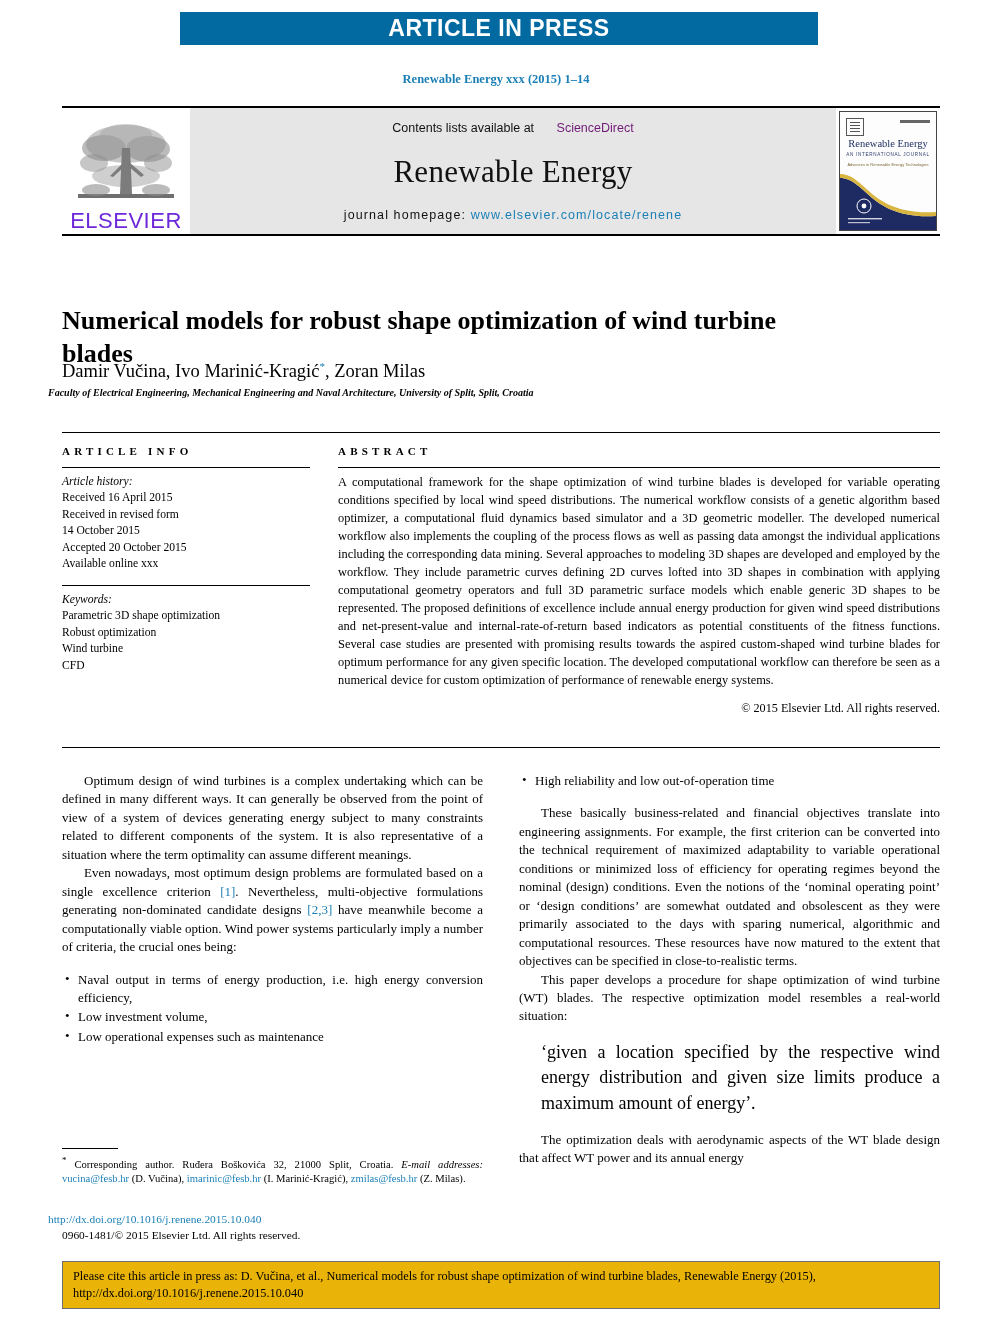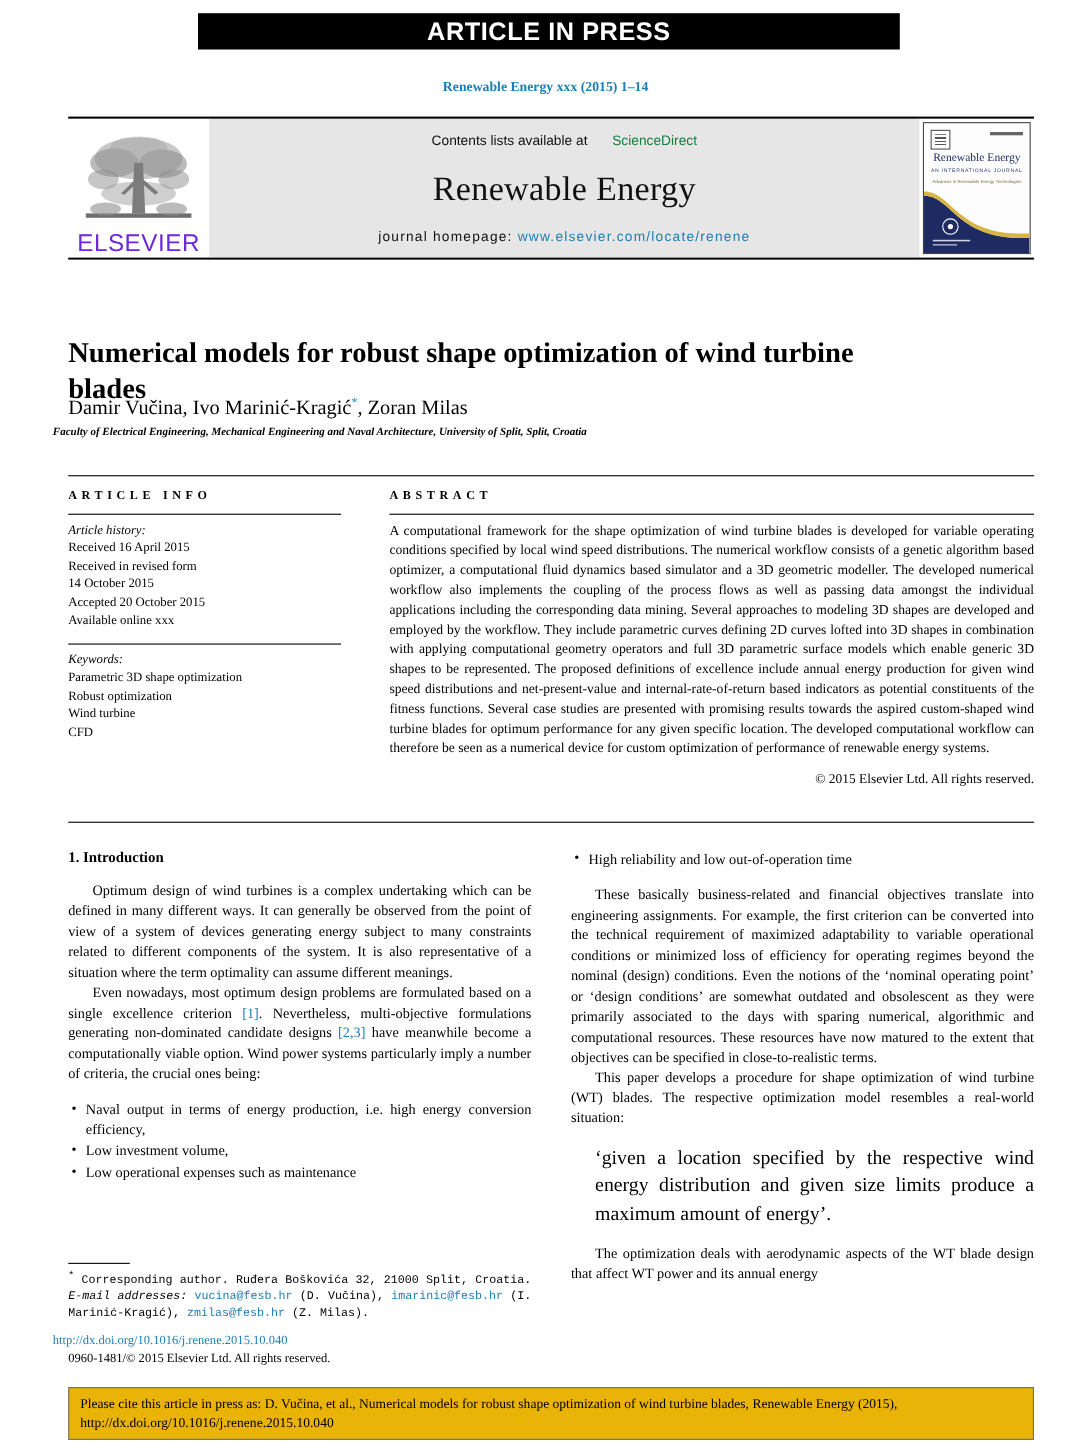--- a/index.html
+++ b/index.html
@@ -16,21 +16,21 @@
     overflow: hidden;
   }
 
   
   .aip-banner {
     position: absolute;
     left: 180px;
     top: 12px;
     width: 638px;
     height: 33px;
-    background: #000000;
+    background: #0369a1;
     display: flex;
     align-items: center;
     justify-content: center;
   }
   .aip-banner-text {
     font-family: "Liberation Sans", sans-serif;
     font-weight: bold;
     font-size: 23px;
     letter-spacing: 0.5px;
     color: #ffffff;
@@ -95,21 +95,21 @@
     justify-content: space-between;
     padding: 13px 0 12px 0;
     box-sizing: border-box;
   }
   .contents-line {
     font-family: "Liberation Sans", sans-serif;
     font-size: 12.5px;
     color: #111;
   }
   .contents-line .sd {
-    color: #15803d;
+    color: #701a75;
     margin-left: 19px;
   }
   .journal-title {
     font-family: "Liberation Serif", serif;
     font-size: 31px;
     color: #111;
     letter-spacing: 0.3px;
   }
   .homepage-line {
     font-family: "Liberation Sans", sans-serif;
@@ -238,21 +238,21 @@
   .band {
     position: absolute;
     left: 62px;
     top: 432px;
     width: 878px;
     border-top: 1px solid #000;
     padding-top: 12px;
   }
   .band-cols {
     display: flex;
-    gap: 44px;
+    gap: 28px;
   }
   .col-info {
     width: 248px;
     flex: 0 0 248px;
   }
   .col-abs {
     flex: 1 1 auto;
   }
   .sec-head {
     font-family: "Liberation Serif", serif;
@@ -361,21 +361,21 @@
     left: 62px;
     top: 1148px;
     width: 421px;
   }
   .footnote-rule {
     border-top: 1px solid #000;
     width: 56px;
     margin-bottom: 5px;
   }
   .footnote-text {
-    font-family: Liberation Mono, monospace;
+    font-family: Liberation Serif, serif;
     font-size: 10.6px;
     line-height: 1.38;
     text-align: justify;
   }
   .footnote-text .star {
     font-size: 9px;
     vertical-align: super;
   }
   .footnote-text .ital {
     font-style: italic;
@@ -522,21 +522,20 @@
     </div>
 
   </div>
 </div>
 
 <div class="body-sep"></div>
 
 <div class="body-cols">
 
   <div class="bcol">
-    <div class="sect-title">1. Introduction</div>
     <p class="ptext">Optimum design of wind turbines is a complex undertaking which can be defined in many different ways. It can generally be observed from the point of view of a system of devices generating energy subject to many constraints related to different components of the system. It is also representative of a situation where the term optimality can assume different meanings.</p>
     <p class="ptext"><span>Even nowadays, most optimum design problems are formulated based on a single excellence criterion </span><span class="ref">[1]</span><span>. Nevertheless, multi-objective formulations generating non-dominated candidate designs </span><span class="ref">[2,3]</span><span> have meanwhile become a computationally viable option. Wind power systems particularly imply a number of criteria, the crucial ones being:</span></p>
     <ul class="bullets">
       <li>Naval output in terms of energy production, i.e. high energy conversion efficiency,</li>
       <li>Low investment volume,</li>
       <li>Low operational expenses such as maintenance</li>
     </ul>
   </div>
 
   <div class="bcol">

